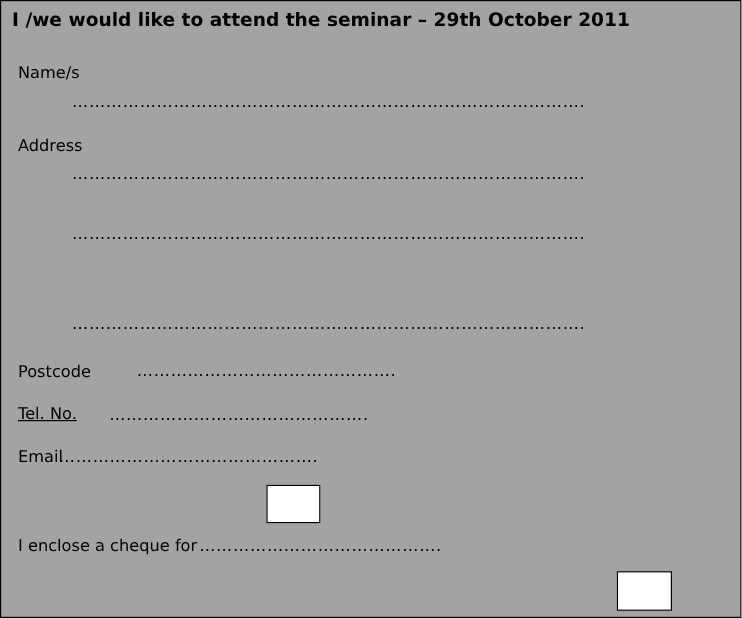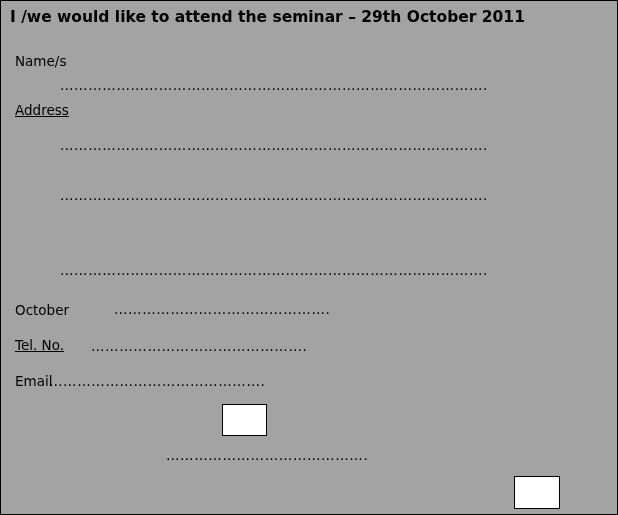--- a/index.html
+++ b/index.html
@@ -53,33 +53,34 @@
 </head>
 <body>
 
 <div class="page">
 
   <div class="title">I /we would like to attend the seminar – 29th October 2011</div>
 
   <div class="label" style="left:14px; top:52px;">Name/s</div>
   <div class="dots" style="left:59px; top:76px; width:548px;">……………………………………………………………………………….</div>
 
-  <div class="label" style="left:14px; top:101px;text-decoration:underline;">Address</div>
+  <div class="label" style="left:14px; top:113px;">Address</div>
   <div class="dots" style="left:59px; top:136px; width:548px;">……………………………………………………………………………….</div>
   <div class="dots" style="left:59px; top:186px; width:548px;">……………………………………………………………………………….</div>
   <div class="dots" style="left:59px; top:261px; width:548px;">……………………………………………………………………………….</div>
 
-  <div class="label" style="left:14px; top:301px;">October</div>
+  <div class="label" style="left:14px; top:301px;">Postcode</div>
   <div class="dots" style="left:113px; top:300px; width:280px;">……………………………………….</div>
 
   <div class="label underline-label" style="left:14px; top:336px;">Tel. No.</div>
   <div class="dots" style="left:90px; top:337px; width:300px;">……………………………………….</div>
 
   <div class="label" style="left:14px; top:372px;">Email</div>
   <div class="dots" style="left:48px; top:372px; width:290px;">……………………………………….</div>
 
   <div class="box" style="left:221px; top:403px; width:43px; height:30px;"></div>
 
+  <div class="label" style="left:14px; top:446px;">I enclose a cheque for</div>
   <div class="dots" style="left:165px; top:446px; width:250px;">…………………………………….</div>
 
   <div class="box" style="left:513px; top:475px; width:44px; height:31px;"></div>
 
 </div>
 
 </body></html>

